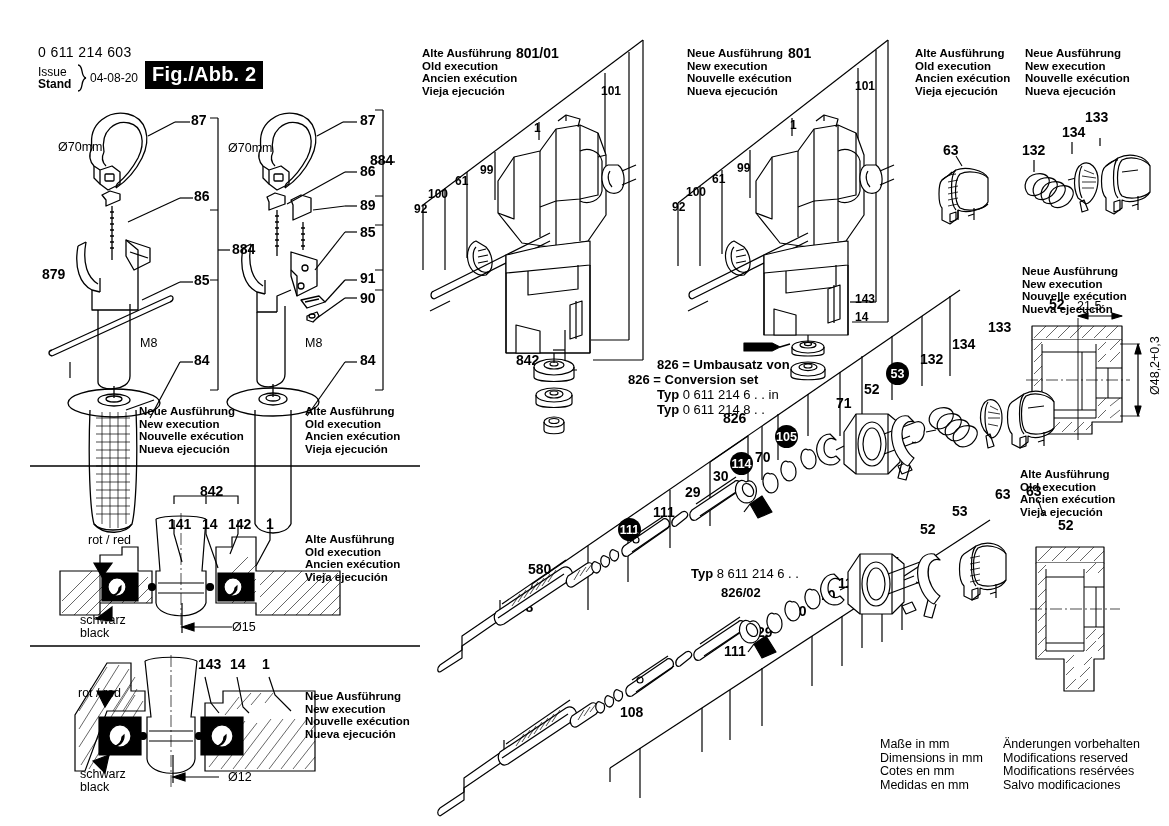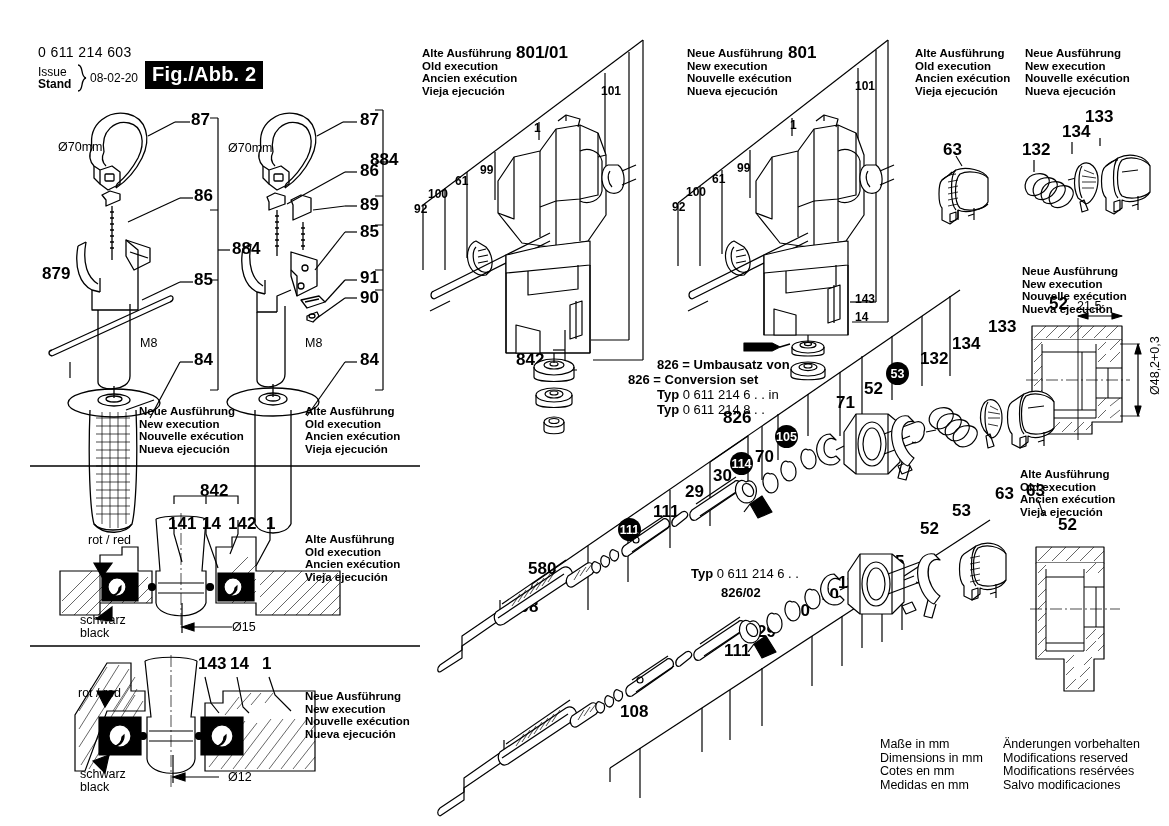--- a/index.html
+++ b/index.html
@@ -2,21 +2,21 @@
 <html><head>
 <meta charset="utf-8">
 <title>Bosch Parts Diagram</title>
 <style>
   html,body{margin:0;padding:0;background:#fff;}
   body{width:1169px;height:826px;position:relative;overflow:hidden;
        font-family:"Liberation Sans",sans-serif;color:#000;}
   #sheet{position:absolute;left:0;top:0;width:1169px;height:826px;}
   .abs{position:absolute;}
   .ml{font-weight:bold;font-size:11.5px;line-height:12.6px;white-space:pre;}
-  .num{font-weight:bold;font-size:17px;line-height:14px;white-space:nowrap;}
+  .num{font-weight:bold;font-size:14px;line-height:14px;white-space:nowrap;}
   .num-sm{font-weight:bold;font-size:12px;white-space:nowrap;}
   .lbl{font-size:12.5px;white-space:nowrap;}
   .hdrcode{font-size:14px;letter-spacing:.4px;white-space:nowrap;}
   .issue{font-size:12px;line-height:12.5px;white-space:pre;}
   .figbox{background:#000;color:#fff;font-weight:bold;font-size:20px;
           padding:2px 7px 3px 7px;letter-spacing:.2px;white-space:nowrap;}
   .typ{font-weight:bold;font-size:13px;white-space:nowrap;}
   .typ span.light{font-weight:normal;}
   .foot{font-size:12.5px;line-height:13.6px;white-space:pre;}
   .bullet{width:23px;height:23px;border-radius:50%;background:#000;color:#fff;
@@ -32,21 +32,21 @@
 
   <div class="abs hdrcode" style="left:38px;top:44px;">0 611 214 603</div>
 
   <div class="abs issue" style="left:38px;top:66px;">Issue</div>
   <div class="abs issue" style="left:38px;top:78px;font-weight:bold;">Stand</div>
   <div class="abs" style="left:77px;top:63px;">
     <svg width="12" height="30" viewBox="0 0 12 30">
       <path d="M1,2 C7,2 3,14 9,15 C3,16 7,28 1,28" stroke="#000" fill="none" stroke-width="1.3"></path>
     </svg>
   </div>
-  <div class="abs issue" style="left:90px;top:72px;">08-02-20</div>
+  <div class="abs issue" style="left:90px;top:72px;">04-08-20</div>
 
   <div class="abs" style="left:145px;top:61px;">
     <div class="figbox">Fig./Abb. 2</div>
   </div>
 
   <svg class="abs" style="left:30px;top:100px;" width="200" height="330">
     <g stroke="#000" fill="none" stroke-width="1.3" stroke-linejoin="round">
 
       <path d="M62,48 C58,22 80,10 98,14 C116,18 122,38 112,58 C104,74 92,84 86,88"></path>
       <path d="M74,52 C70,30 86,20 99,23 C112,26 116,42 108,58 C101,71 92,80 87,84"></path>
@@ -777,21 +777,21 @@
       <path d="M598,42 L604,40 M604,32 L604,46"></path>
     </g>
   </svg>
 
   <div class="abs num" style="left:1026px;top:484px;">63</div>
   <svg class="abs" style="left:1030px;top:498px;" width="30" height="24">
     <path d="M8,2 L14,18" stroke="#000" fill="none" stroke-width="1.1"></path>
   </svg>
 
   <div class="abs typ" style="left:691px;top:566px;">
-    <span>Typ </span><span class="light">0 611 214 6 . .</span>
+    <span>Typ </span><span class="light">8 611 214 6 . .</span>
   </div>
   <div class="abs typ" style="left:721px;top:585px;">826/02</div>
 
   <svg class="abs" style="left:590px;top:520px;" width="460" height="260">
     <g stroke="#000" fill="none" stroke-width="1.2">
       <path d="M20,248 L400,0"></path>
       <path d="M20,248 L20,262"></path>
       <path d="M50,228 L50,278"></path>
       <path d="M140,170 L140,220"></path>
       <path d="M172,148 L172,206"></path>

